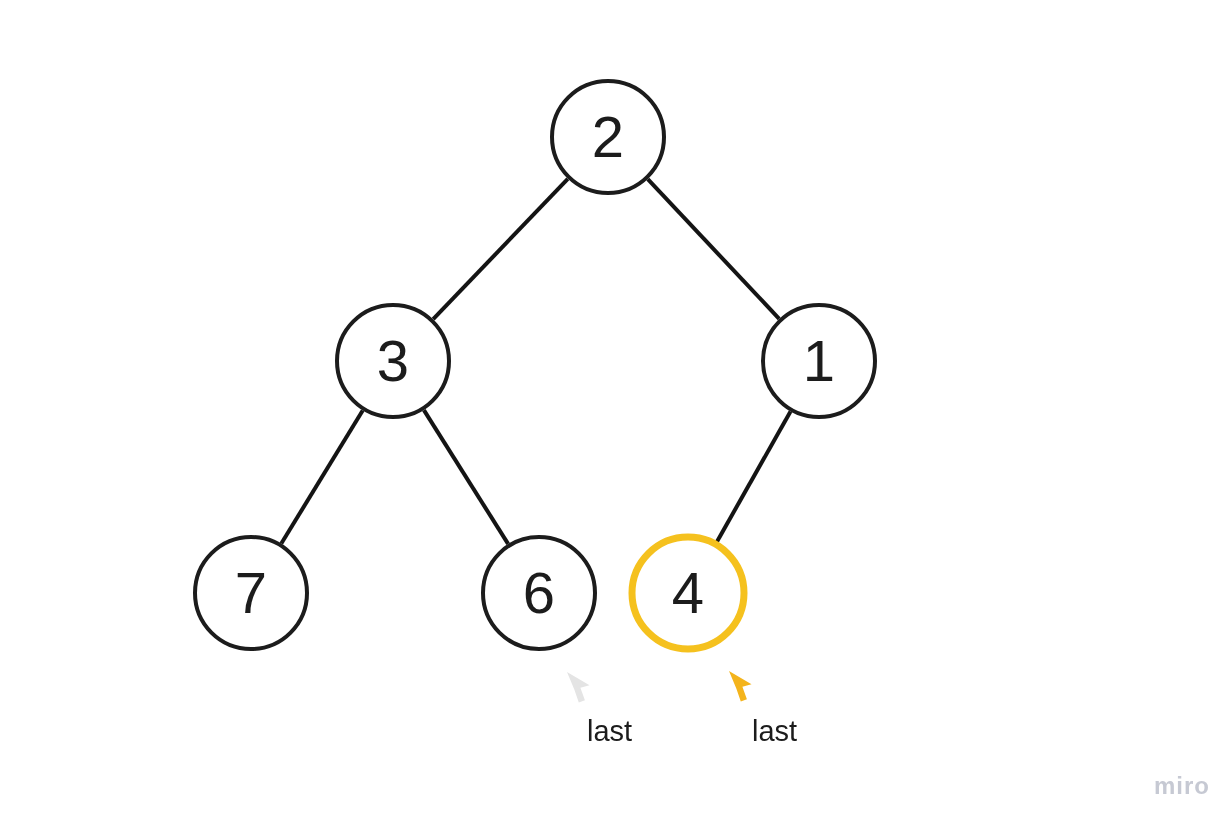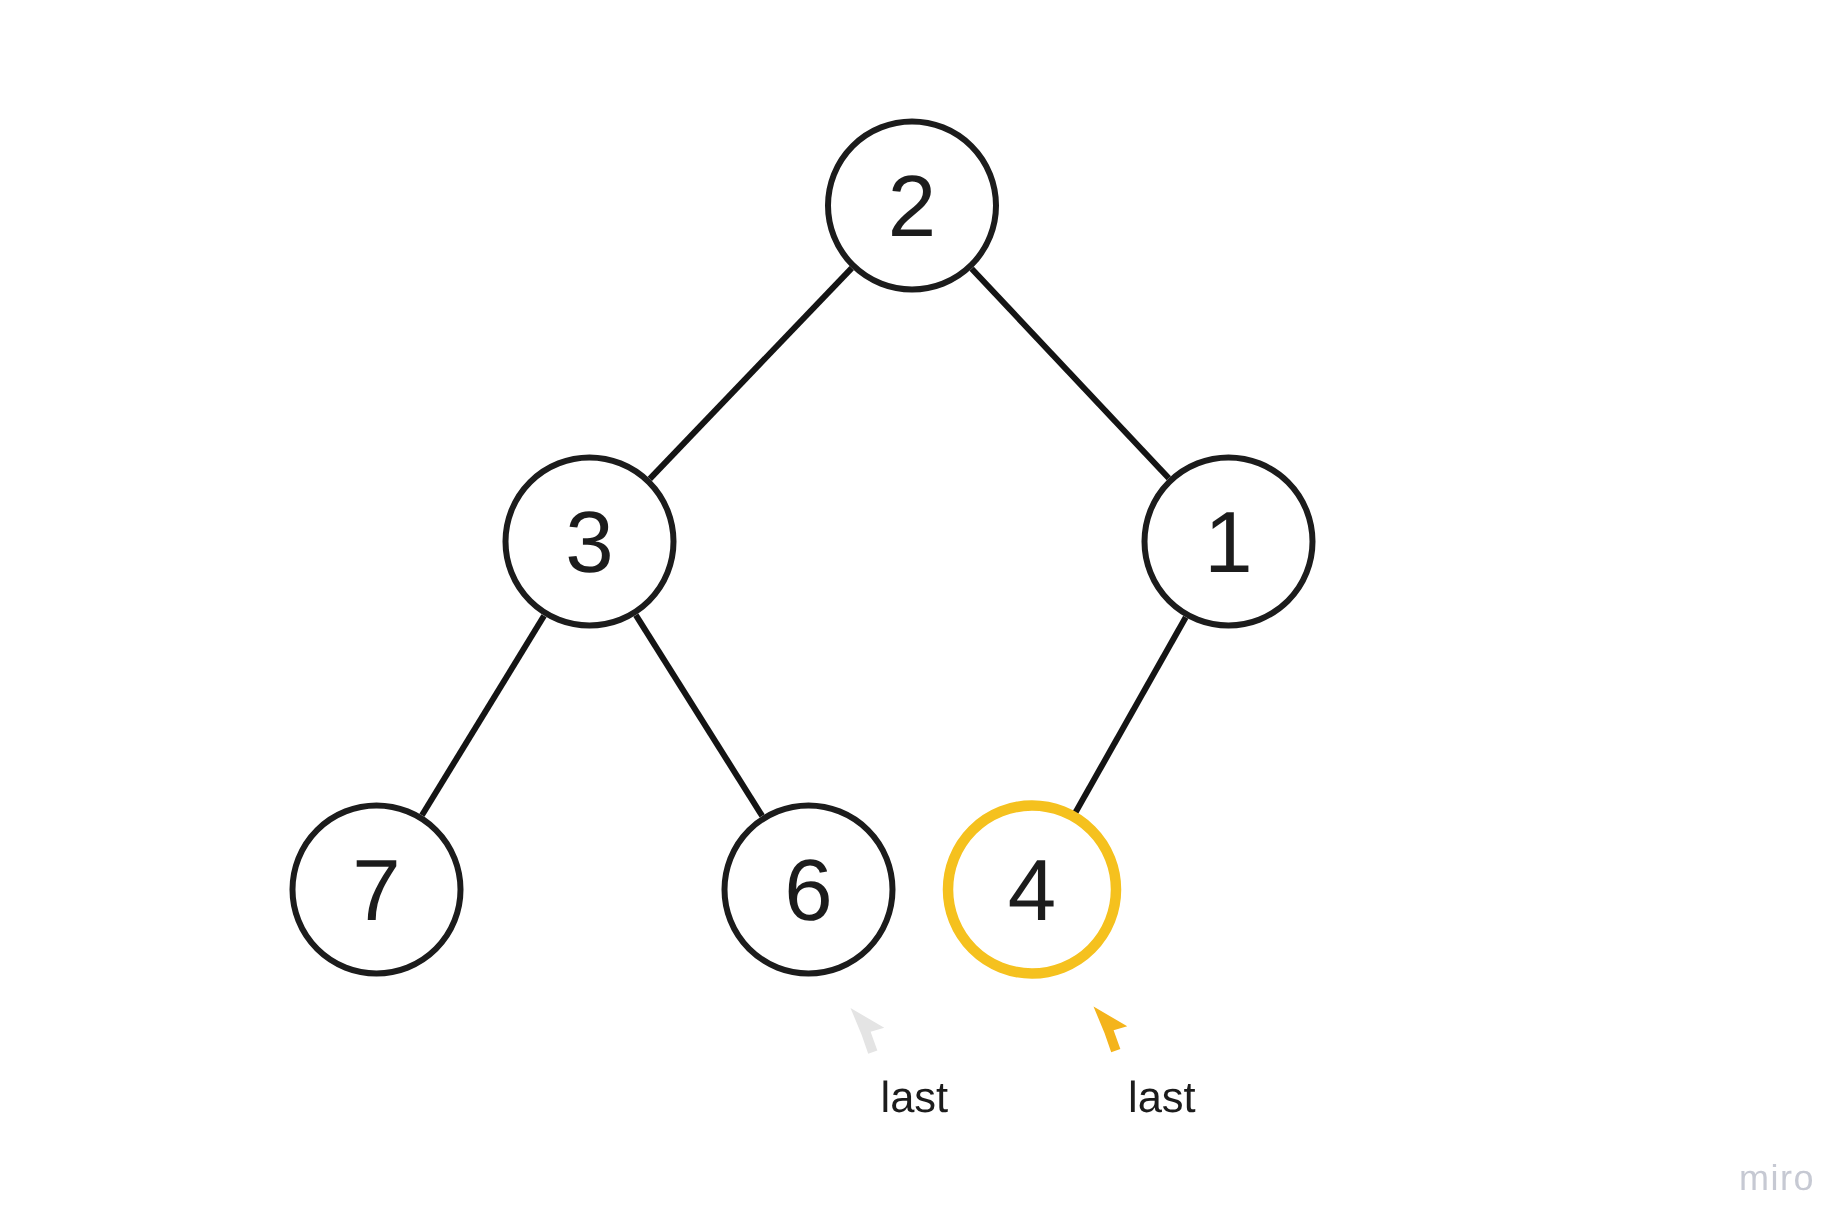--- a/index.html
+++ b/index.html
@@ -22,21 +22,21 @@
     display: block;
   }
   svg.diagram text {
     font-family: "Liberation Sans", "DejaVu Sans", sans-serif;
   }
   .watermark {
     position: absolute;
     right: 14px;
     bottom: 16px;
     font-size: 24px;
-    font-weight: 400;
+    font-weight: 700;
     letter-spacing: 1px;
     user-select: none;
   }
 </style>
 </head>
 <body>
 
 <div class="board" style="background: rgb(255, 255, 255);">
   <svg class="diagram" id="tree-svg" width="1224" height="816" viewBox="0 0 1224 816">
       <line x1="567.8" y1="178.8" x2="433.2" y2="319.2" stroke="#141414" stroke-width="4" stroke-linecap="butt"></line>

